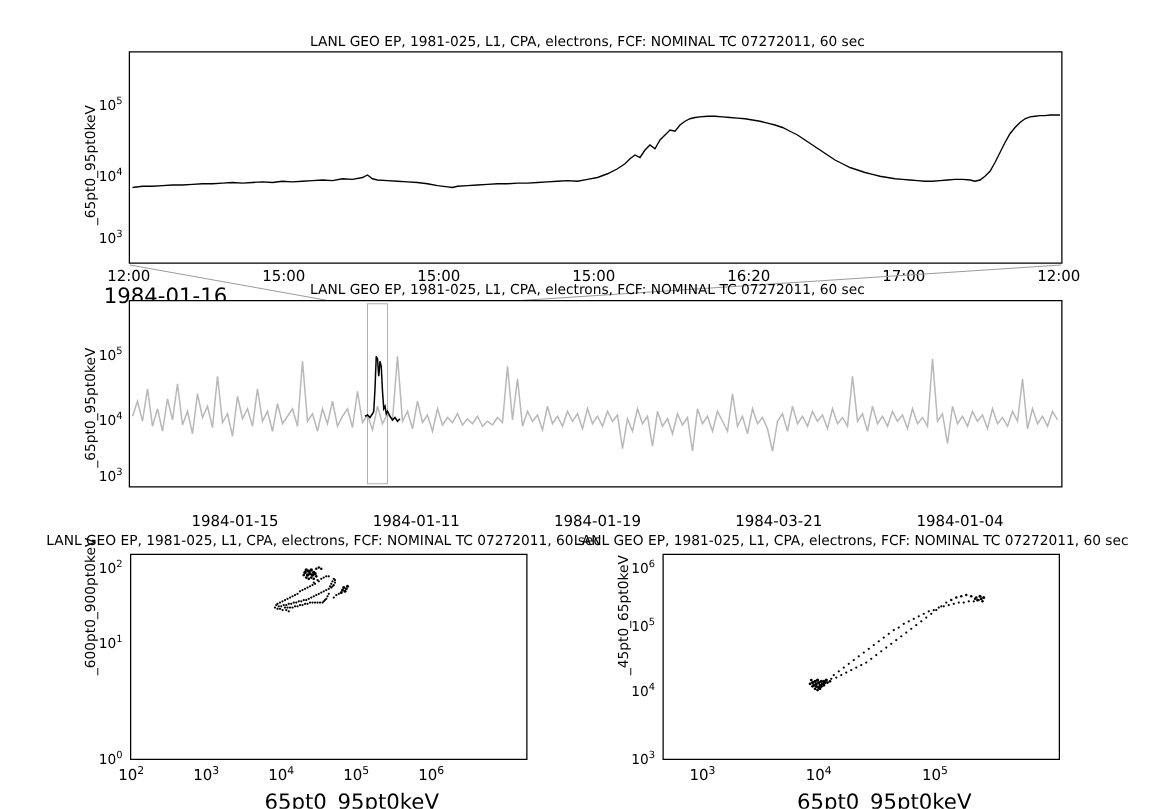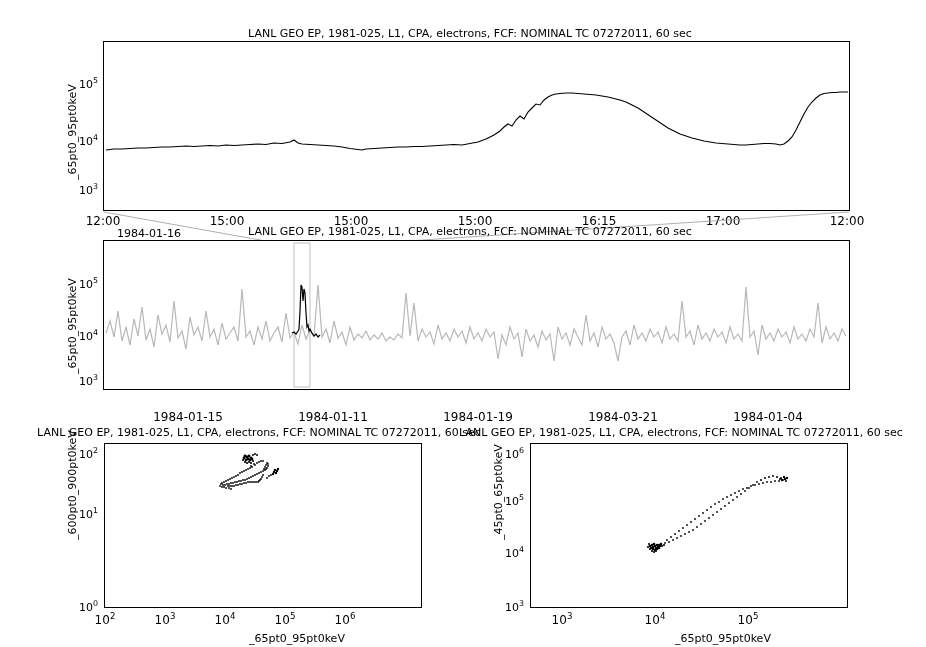--- a/index.html
+++ b/index.html
@@ -34,24 +34,23 @@
   }
   .ylabel {
     position: absolute;
     font-size: 11px;
     white-space: nowrap;
     transform-origin: 0 0;
     transform: rotate(-90deg);
   }
   .xlabel {
     position: absolute;
-    font-size: 11px;
+    font-size: 17px;
     white-space: nowrap;
     text-align: center;
-    margin-left: 34px;
   }
   .tick-x {
     position: absolute;
     font-size: 12px;
     white-space: nowrap;
     text-align: center;
   }
   .tick-y {
     position: absolute;
     font-size: 11px;
@@ -83,21 +82,21 @@
     <span>10</span><sup>4</sup>
   </div>
   <div class="tick-y" style="left:62px; top:78px; width:36px;">
     <span>10</span><sup>5</sup>
   </div>
 
   <div class="tick-x" style="left:83px; top:214px; width:40px;">12:00</div>
   <div class="tick-x" style="left:207px; top:214px; width:40px;">15:00</div>
   <div class="tick-x" style="left:331px; top:214px; width:40px;">15:00</div>
   <div class="tick-x" style="left:455px; top:214px; width:40px;">15:00</div>
-  <div class="tick-x" style="left:579px; top:214px; width:40px;">16:15</div>
+  <div class="tick-x" style="left:579px; top:214px; width:40px;">16:20</div>
   <div class="tick-x" style="left:703px; top:214px; width:40px;">17:00</div>
   <div class="tick-x" style="left:827px; top:214px; width:40px;">12:00</div>
 
   <div class="xlabel" style="left:83px; top:227px; width:120px; text-align:left;">1984-01-16</div>
 </div>
 
 <svg style="position:absolute; left:0; top:205px; width:926px; height:60px;">
   <line x1="104" y1="7" x2="299" y2="42" stroke="#9a9a9a" stroke-width="0.8"></line>
   <line x1="849" y1="7" x2="316" y2="42" stroke="#9a9a9a" stroke-width="0.8"></line>
 </svg>

